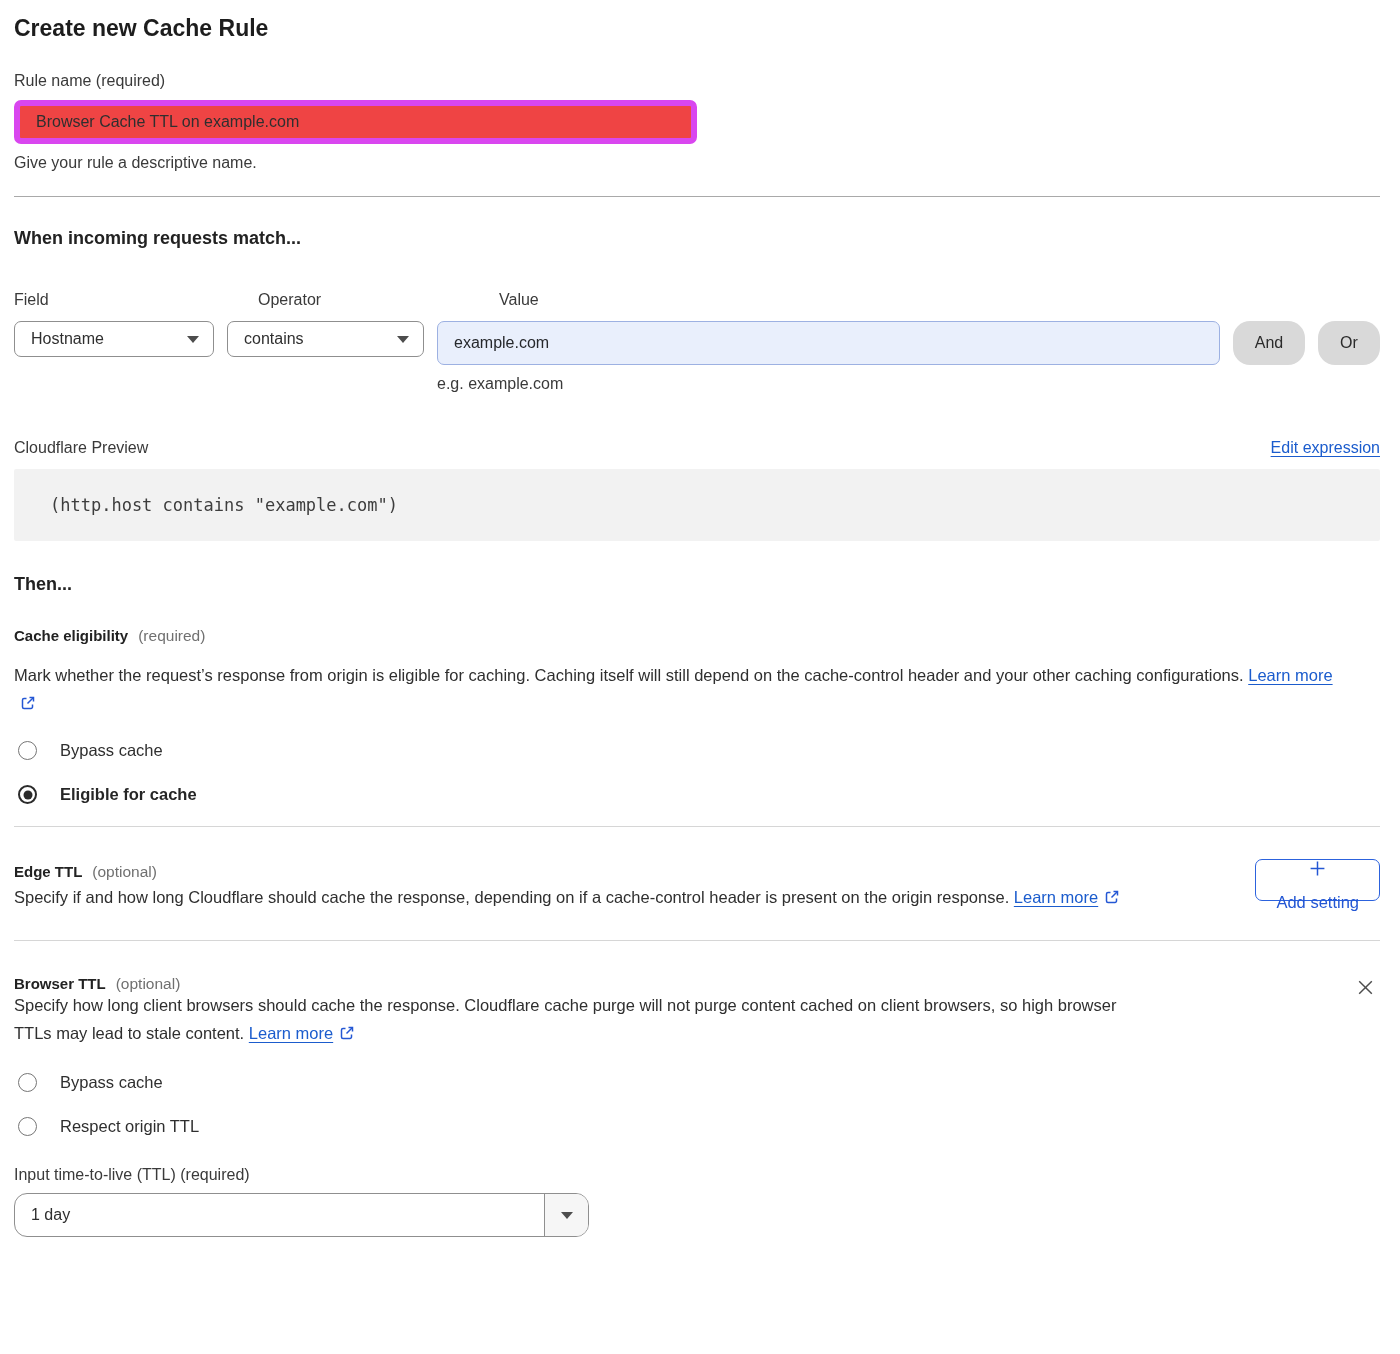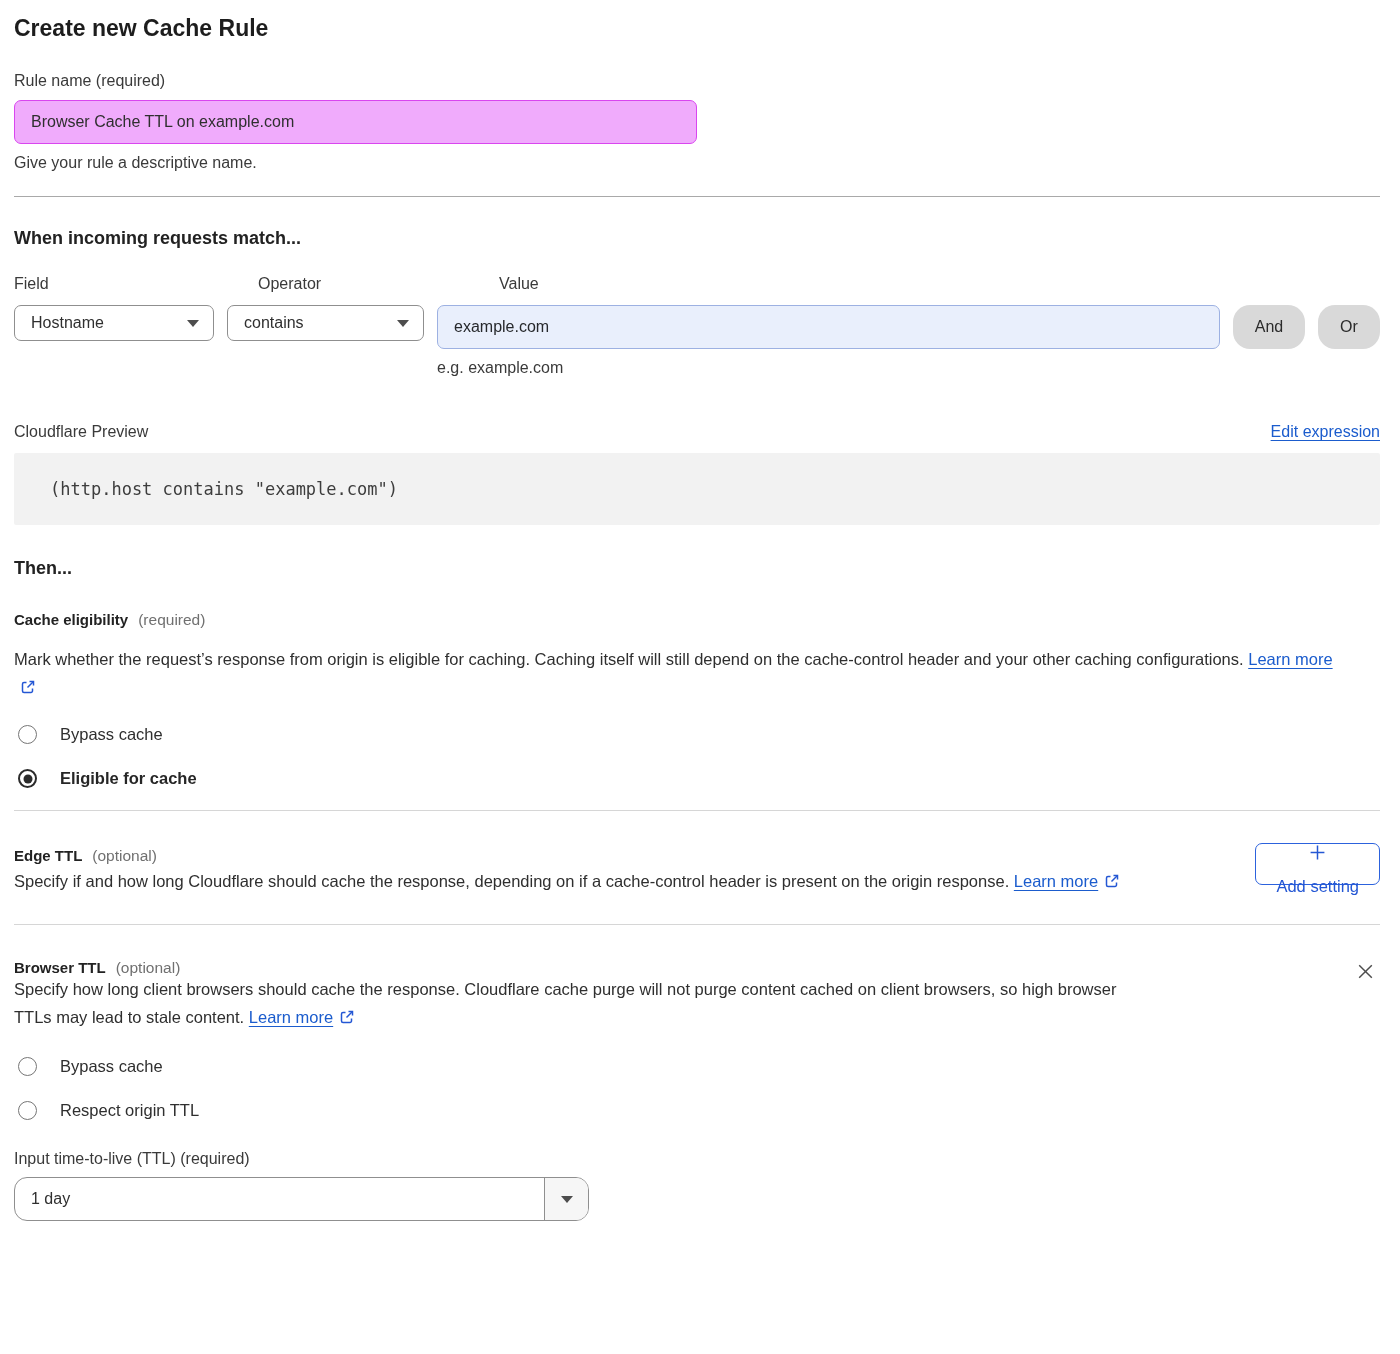--- a/index.html
+++ b/index.html
@@ -12,35 +12,35 @@
     overflow:hidden;
   }
   .page-title { font-size:23px; font-weight:700; color:#1d1d1d; line-height:28px; }
 
   .field-label { font-size:16px; color:#3a3a3a; line-height:22px; }
   .helper-text { font-size:16px; color:#3a3a3a; line-height:22px; }
 
   .rule-name-group { margin-top:28px; }
   .text-input {
     margin-top:8px; width:683px; height:44px;
-    border:1px solid #d946ef; border-radius:7px;
+    border:6px solid #d946ef; border-radius:7px;
     font-family:"Liberation Sans", sans-serif;
     font-size:16px; color:#2f2f2f; padding:0 16px;
-    background:#f0abfc; outline:none; display:block;
+    background:#ef4444; outline:none; display:block;
   }
   .rule-name-group .helper-text { margin-top:8px; }
 
   hr.divider { border:none; border-top:1px solid #a9a9a9; margin-top:22px; }
   hr.divider.light { border-top-color:#d6d6d6; }
 
   .section-heading { font-size:18px; font-weight:700; color:#222; line-height:26px; }
   .match-heading { margin-top:28px; }
 
   .match-grid { display:grid; grid-template-columns:200px 197px 1fr 72px 62px; column-gap:13px; }
-  .match-labels { margin-top:22px;gap:44px; }
+  .match-labels { margin-top:38px;gap:44px; }
   .match-controls { margin-top:10px; }
   .select-box {
     height:36px; border:1px solid #8f8f8f; border-radius:7px; background:#fff;
     display:flex; align-items:center; justify-content:space-between;
     padding:0 14px 0 16px; font-size:16px; color:#2f2f2f; cursor:pointer;
   }
   .caret { width:0; height:0; border-left:6px solid transparent; border-right:6px solid transparent; border-top:7px solid #4d4d4d; }
   .value-input {
     height:44px; width:100%;
     border:1px solid #9db1e2; border-radius:7px;

